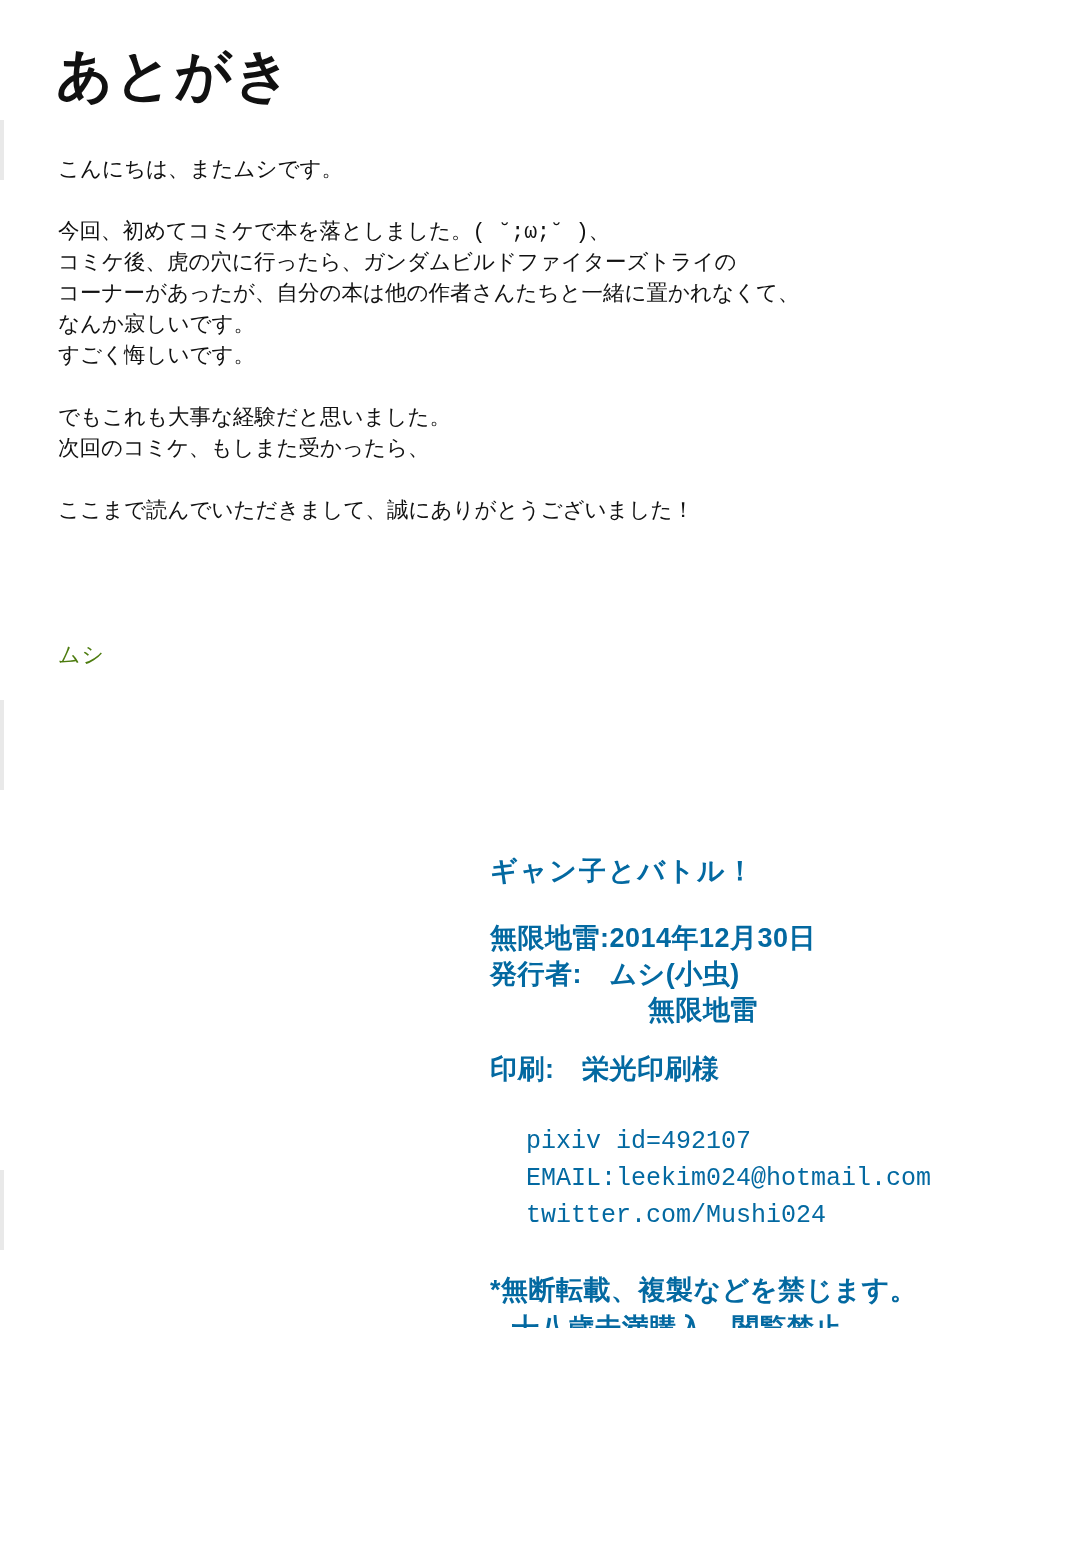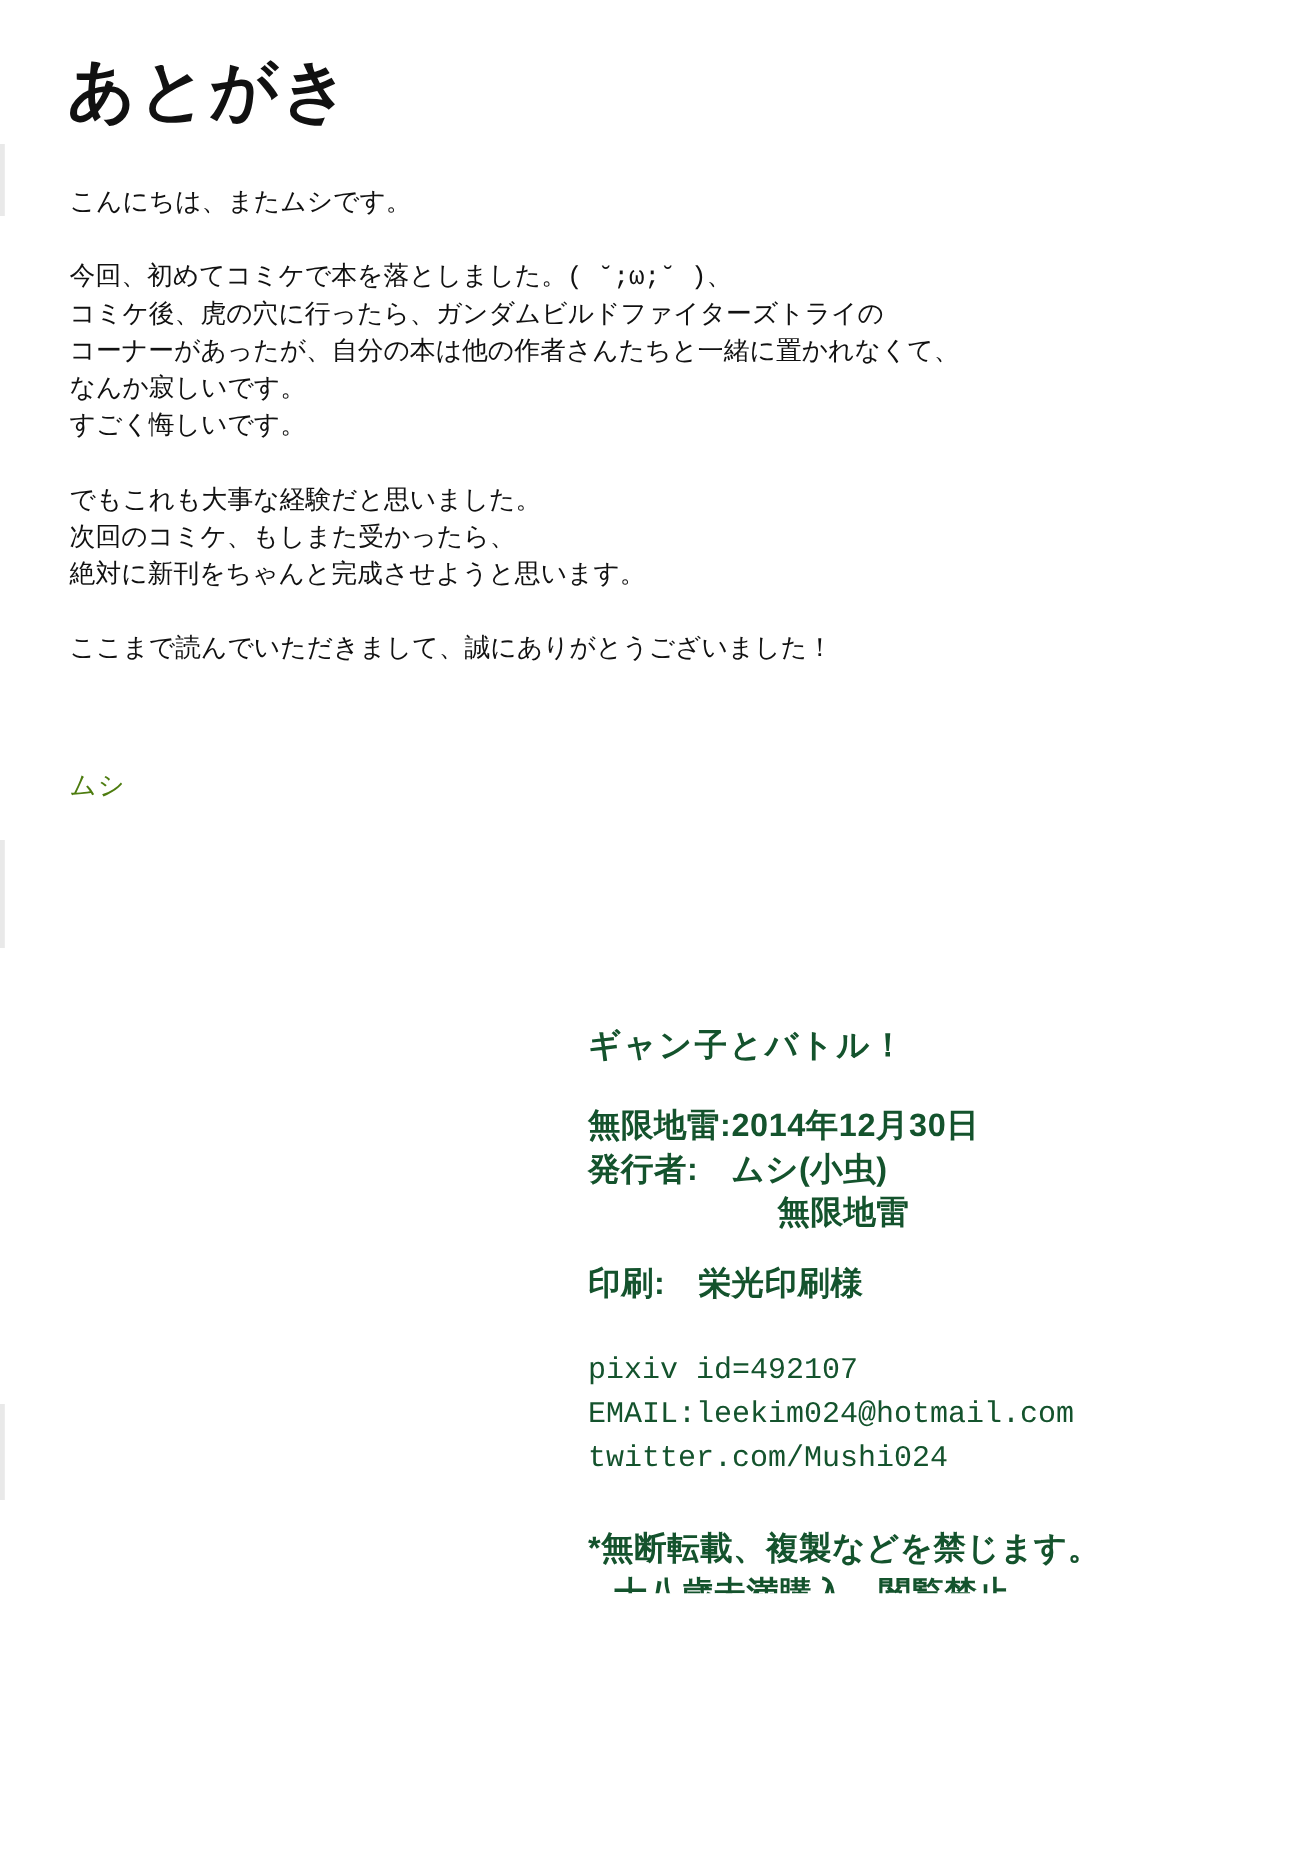--- a/index.html
+++ b/index.html
@@ -61,21 +61,21 @@
     color: #4d7c0f;
     letter-spacing: 1px;
   }
 
   
   .colophon {
     position: absolute;
     left: 490px;
     top: 855px;
     width: 540px;
-    color: #14532d;
+    color: #0369a1;
   }
   .colophon .work-title {
     font-size: 27px;
     font-weight: bold;
     letter-spacing: 2px;
     line-height: 1.2;
     margin-bottom: 34px;
     white-space: nowrap;
   }
   .colophon .meta-block {
@@ -100,20 +100,21 @@
   }
   .colophon .contact {
     font-family: "Liberation Mono", monospace;
     font-size: 25px;
     line-height: 1.48;
     letter-spacing: 0px;
     margin-bottom: 38px;
   }
   .colophon .contact div {
     white-space: nowrap;
+    margin-left: 36px;
   }
   .colophon .notice {
     font-size: 27px;
     font-weight: bold;
     line-height: 1.4;
     letter-spacing: 0.5px;
   }
   .colophon .notice .n2 {
     padding-left: 22px;
     font-family: Liberation Serif, serif;
@@ -145,21 +146,20 @@
     <p class="line">こんにちは、またムシです。</p>
     <div class="blank"></div>
     <p class="line">今回、初めてコミケで本を落としました。( ˘;ω;˘ )、</p>
     <p class="line">コミケ後、虎の穴に行ったら、ガンダムビルドファイターズトライの</p>
     <p class="line">コーナーがあったが、自分の本は他の作者さんたちと一緒に置かれなくて、</p>
     <p class="line">なんか寂しいです。</p>
     <p class="line">すごく悔しいです。</p>
     <div class="blank"></div>
     <p class="line">でもこれも大事な経験だと思いました。</p>
     <p class="line">次回のコミケ、もしまた受かったら、</p>
-    <p class="line">絶対に新刊をちゃんと完成させようと思います。</p>
     <div class="blank"></div>
     <p class="line">ここまで読んでいただきまして、誠にありがとうございました！</p>
   </div>
 
   <div class="signature">ムシ</div>
 
   <div class="colophon">
     <div class="work-title">ギャン子とバトル！</div>
 
     <div class="meta-block">

